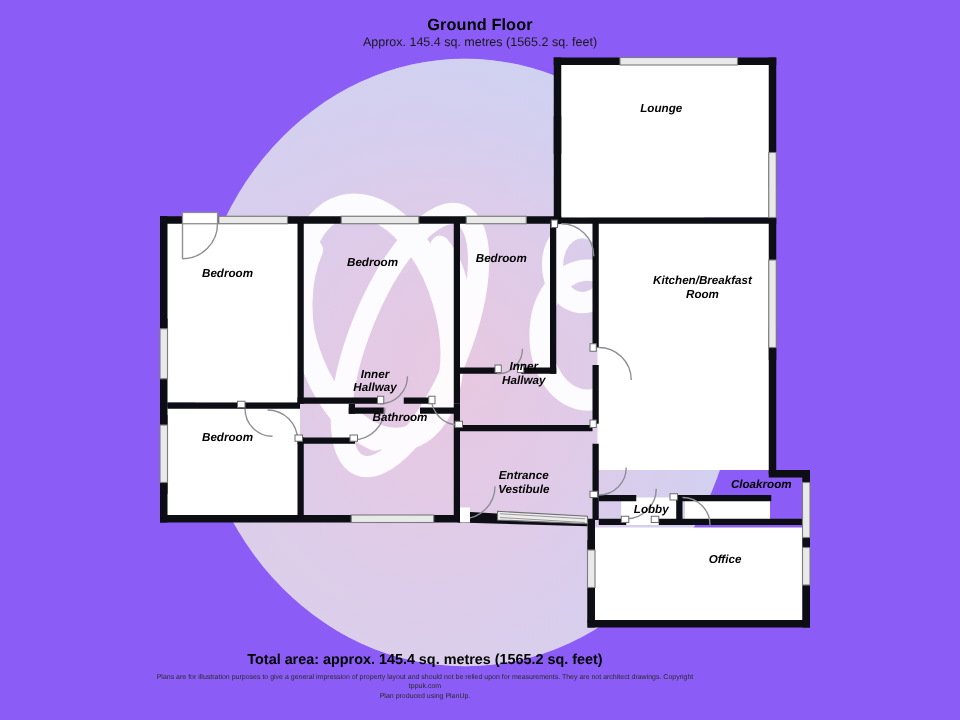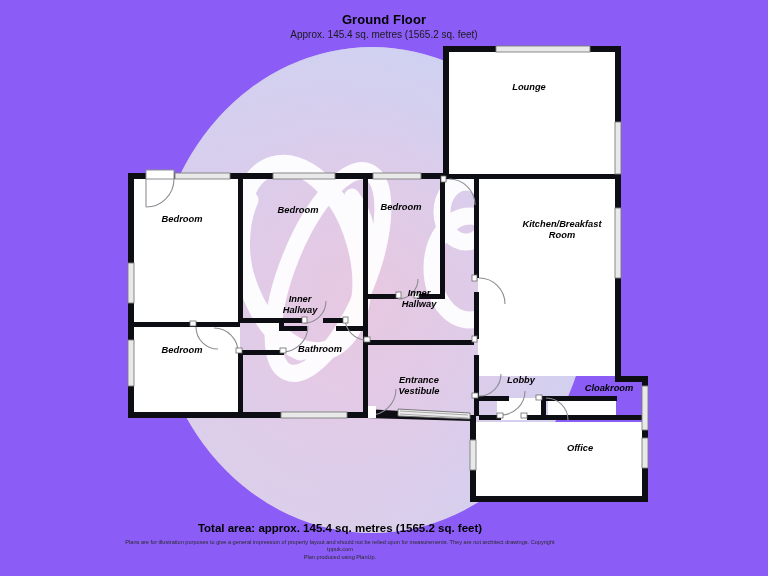--- a/index.html
+++ b/index.html
@@ -310,28 +310,28 @@
     </svg>
   </div>
 
   <div class="room-label" style="left:529px; top:87px;">Lounge</div>
   <div class="room-label" style="left:562px; top:230px;">Kitchen/Breakfast
 Room</div>
   <div class="room-label" style="left:182px; top:219px;">Bedroom</div>
   <div class="room-label" style="left:298px; top:210px;">Bedroom</div>
   <div class="room-label" style="left:401px; top:207px;">Bedroom</div>
   <div class="room-label" style="left:182px; top:350px;">Bedroom</div>
-  <div class="room-label" style="left:320px; top:349px;">Bathroom</div>
+  <div class="room-label" style="left:320px; top:334px;">Bathroom</div>
   <div class="room-label" style="left:300px; top:305px;">Inner
 Hallway</div>
   <div class="room-label" style="left:419px; top:299px;">Inner
 Hallway</div>
   <div class="room-label" style="left:419px; top:386px;">Entrance
 Vestibule</div>
-  <div class="room-label" style="left:521px; top:380px;">Lobby</div>
+  <div class="room-label" style="left:521px; top:408px;">Lobby</div>
   <div class="room-label" style="left:583px; top:388px;margin-left:26px;">Cloakroom</div>
   <div class="room-label" style="left:560px; top:448px;margin-left:20px;">Office</div>
 
   <div id="footer">
     <div id="total-area">Total area: approx. 145.4 sq. metres (1565.2 sq. feet)</div>
     <div id="disclaimer-1" class="disclaimer-line">Plans are for illustration purposes to give a general impression of property layout and should not be relied upon for measurements.  They are not architect drawings.   Copyright</div>
     <div class="disclaimer-line">tppuk.com</div>
     <div class="disclaimer-line">Plan produced using PlanUp.</div>
   </div>
 

